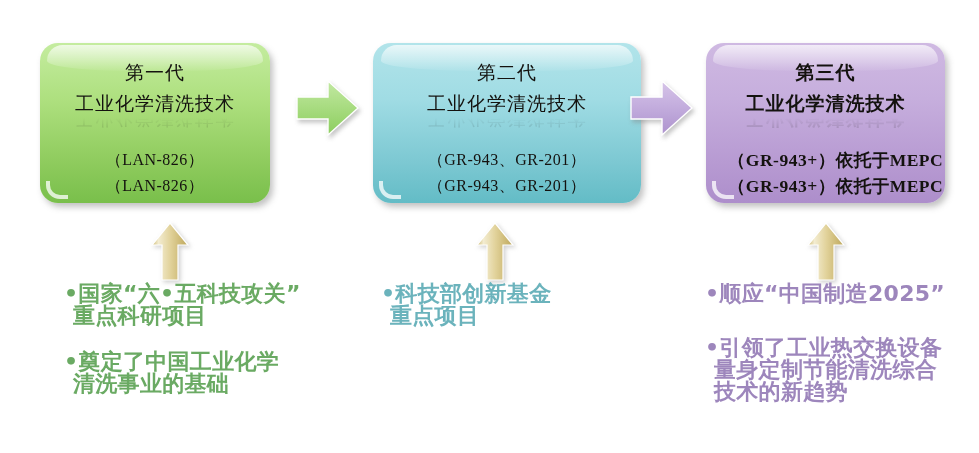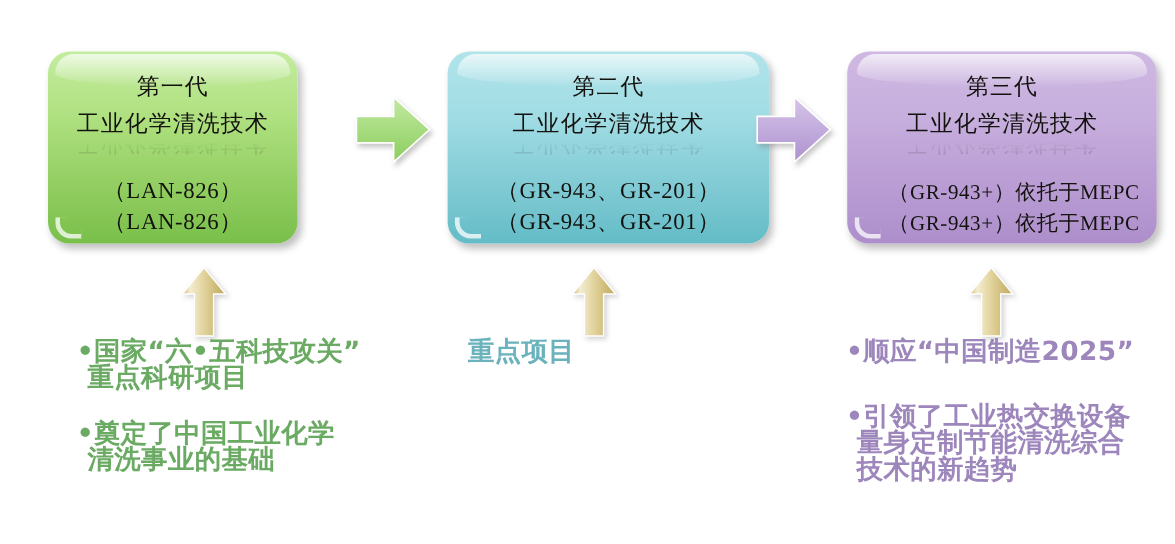--- a/index.html
+++ b/index.html
@@ -87,21 +87,21 @@
     top: 30px;
     height: 16px;
     overflow: hidden;
     transform: scaleY(-1);
     opacity: 0.20;
     -webkit-mask-image: linear-gradient(to top, rgba(0,0,0,0) 0%, rgba(0,0,0,0.9) 85%);
             mask-image: linear-gradient(to top, rgba(0,0,0,0) 0%, rgba(0,0,0,0.9) 85%);
     pointer-events: none;
   }
   .box-code {
-    font-size: 19px;
+    font-size: 16px;
     line-height: 26px;
     letter-spacing: 0.5px;
     white-space: nowrap;
   }
   .code-wrap { position: relative; }
 
   
   .arrow-right {
     position: absolute;
     width: 66px;
@@ -133,21 +133,21 @@
 
   .c-green  { color: #6aaa63; }
   .c-cyan   { color: #6bb3bc; }
   .c-purple { color: #9d86bc; }
 </style>
 </head>
 <body>
 
 <div id="stage">
 
-  <div class="gen-box box-green" style="left:40px; top:43px; width:208px; height:160px;">
+  <div class="gen-box box-green" style="left:40px; top:43px; width:230px; height:160px;">
     <div class="box-inner">
       <div class="box-line reflect">
         <span>第一代</span>
       </div>
       <div class="box-line reflect" style="margin-bottom:6px;">
         <span>工业化学清洗技术</span>
         <span class="mirror">
           <span>工业化学清洗技术</span>
         </span>
       </div>
@@ -199,21 +199,21 @@
         <linearGradient id="apr" x1="0" y1="0" x2="0" y2="1">
           <stop offset="0%" stop-color="#d6c4e8"></stop>
           <stop offset="45%" stop-color="#c4aede"></stop>
           <stop offset="100%" stop-color="#ad92cd"></stop>
         </linearGradient>
       </defs>
       <path d="M2,20 L33,20 L33,4 L63,31 L33,58 L33,42 L2,42 Z" fill="url(#apr)" stroke="#ffffff" stroke-width="1.4" style="filter:drop-shadow(2px 3px 2px rgba(130,130,130,0.45));"></path>
     </svg>
   </div>
 
-  <div class="gen-box box-purple" style="left:706px; top:43px; width:258px; height:160px;">
+  <div class="gen-box box-purple" style="left:706px; top:43px; width:239px; height:160px;font-weight:bold;">
     <div class="box-inner">
       <div class="box-line reflect">
         <span>第三代</span>
       </div>
       <div class="box-line reflect" style="margin-bottom:6px;">
         <span>工业化学清洗技术</span>
         <span class="mirror">
           <span>工业化学清洗技术</span>
         </span>
       </div>
@@ -277,20 +277,21 @@
       <span class="b-line indent">重点科研项目</span>
     </div>
     <div class="bullet-item" style="margin-top:24px;">
       <span class="b-line">•奠定了中国工业化学</span>
       <span class="b-line indent">清洗事业的基础</span>
     </div>
   </div>
 
   <div class="bullets c-cyan" style="left:381px; top:283px;">
     <div class="bullet-item">
+      <span class="b-line">•科技部创新基金</span>
       <span class="b-line indent">重点项目</span>
     </div>
   </div>
 
   <div class="bullets c-purple" style="left:705px; top:283px;">
     <div class="bullet-item">
       <span class="b-line">•顺应“中国制造2025”</span>
     </div>
     <div class="bullet-item" style="margin-top:32px;">
       <span class="b-line">•引领了工业热交换设备</span>

